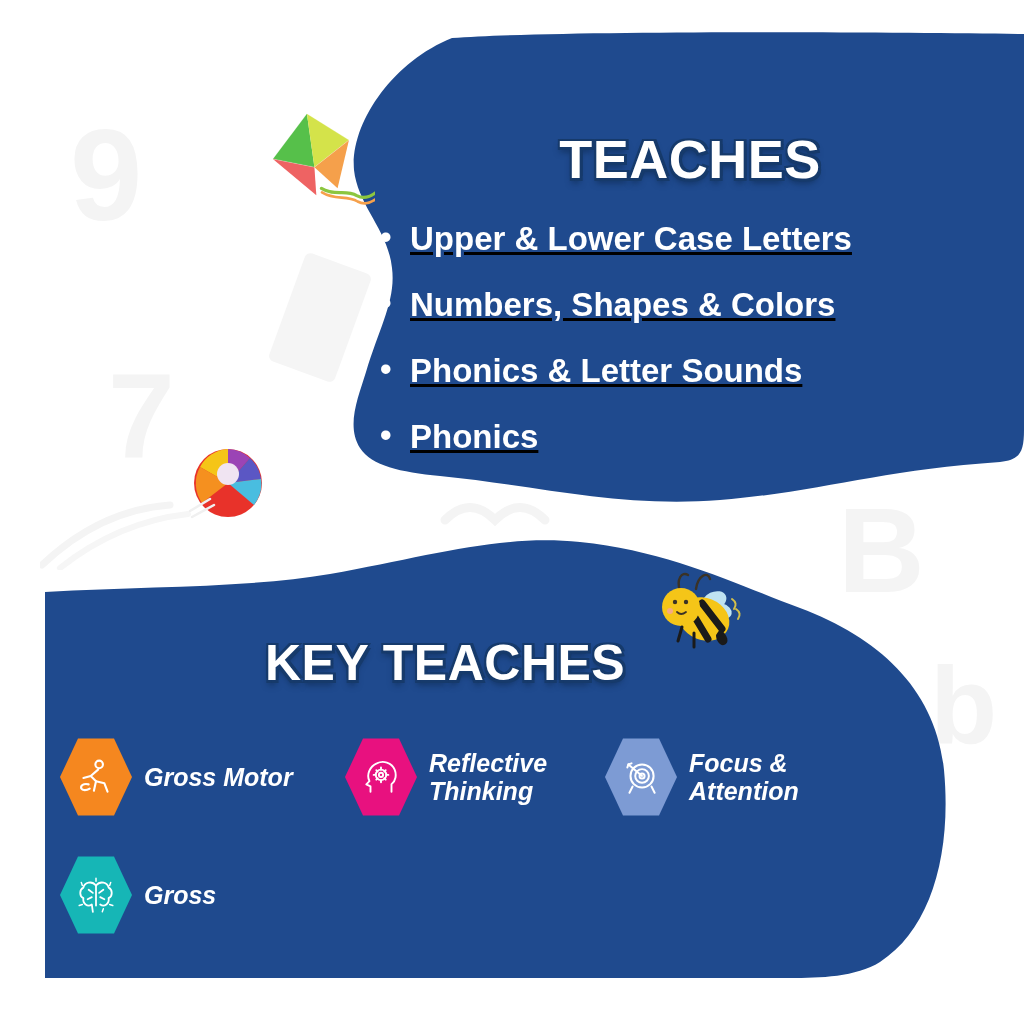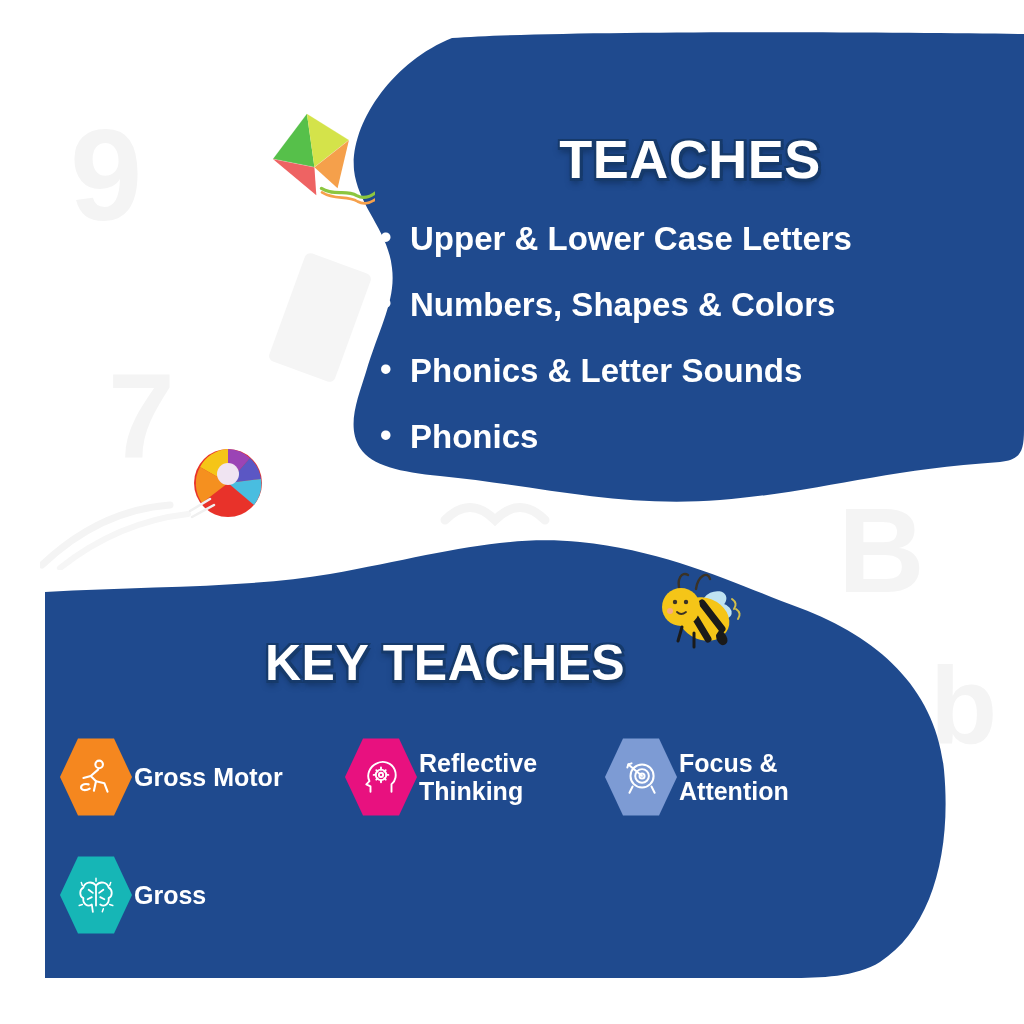--- a/index.html
+++ b/index.html
@@ -76,20 +76,21 @@
        3px -2px 0 #163a6b, -2px -2px 0 #163a6b,
        0 5px 6px rgba(10,32,64,0.55);
     margin: 0;
   }
   #teaches-title { text-align: center; }
 
   #teaches-list {
     list-style: none;
     margin: 34px 0 0 0;
     padding: 0;
+    text-decoration: underline;
   }
   #teaches-list li {
     position: relative;
     color: #ffffff;
     font-size: 33px;
     font-weight: 700;
     line-height: 1.15;
     margin-bottom: 28px;
     padding-left: 30px;
     white-space: nowrap;
@@ -117,21 +118,22 @@
   #skills-grid {
     margin-top: 30px;
     display: grid;
     grid-template-columns: 285px 260px 290px;
     grid-auto-rows: 118px;
     align-items: center;
   }
   .skill {
     display: flex;
     align-items: center;
-    gap: 2px;
+    gap: 12px;
+    font-style: italic;
   }
   .hexwrap {
     flex: 0 0 auto;
     width: 72px;
     height: 80px;
     position: relative;
   }
   .hex {
     width: 72px;
     height: 80px;

